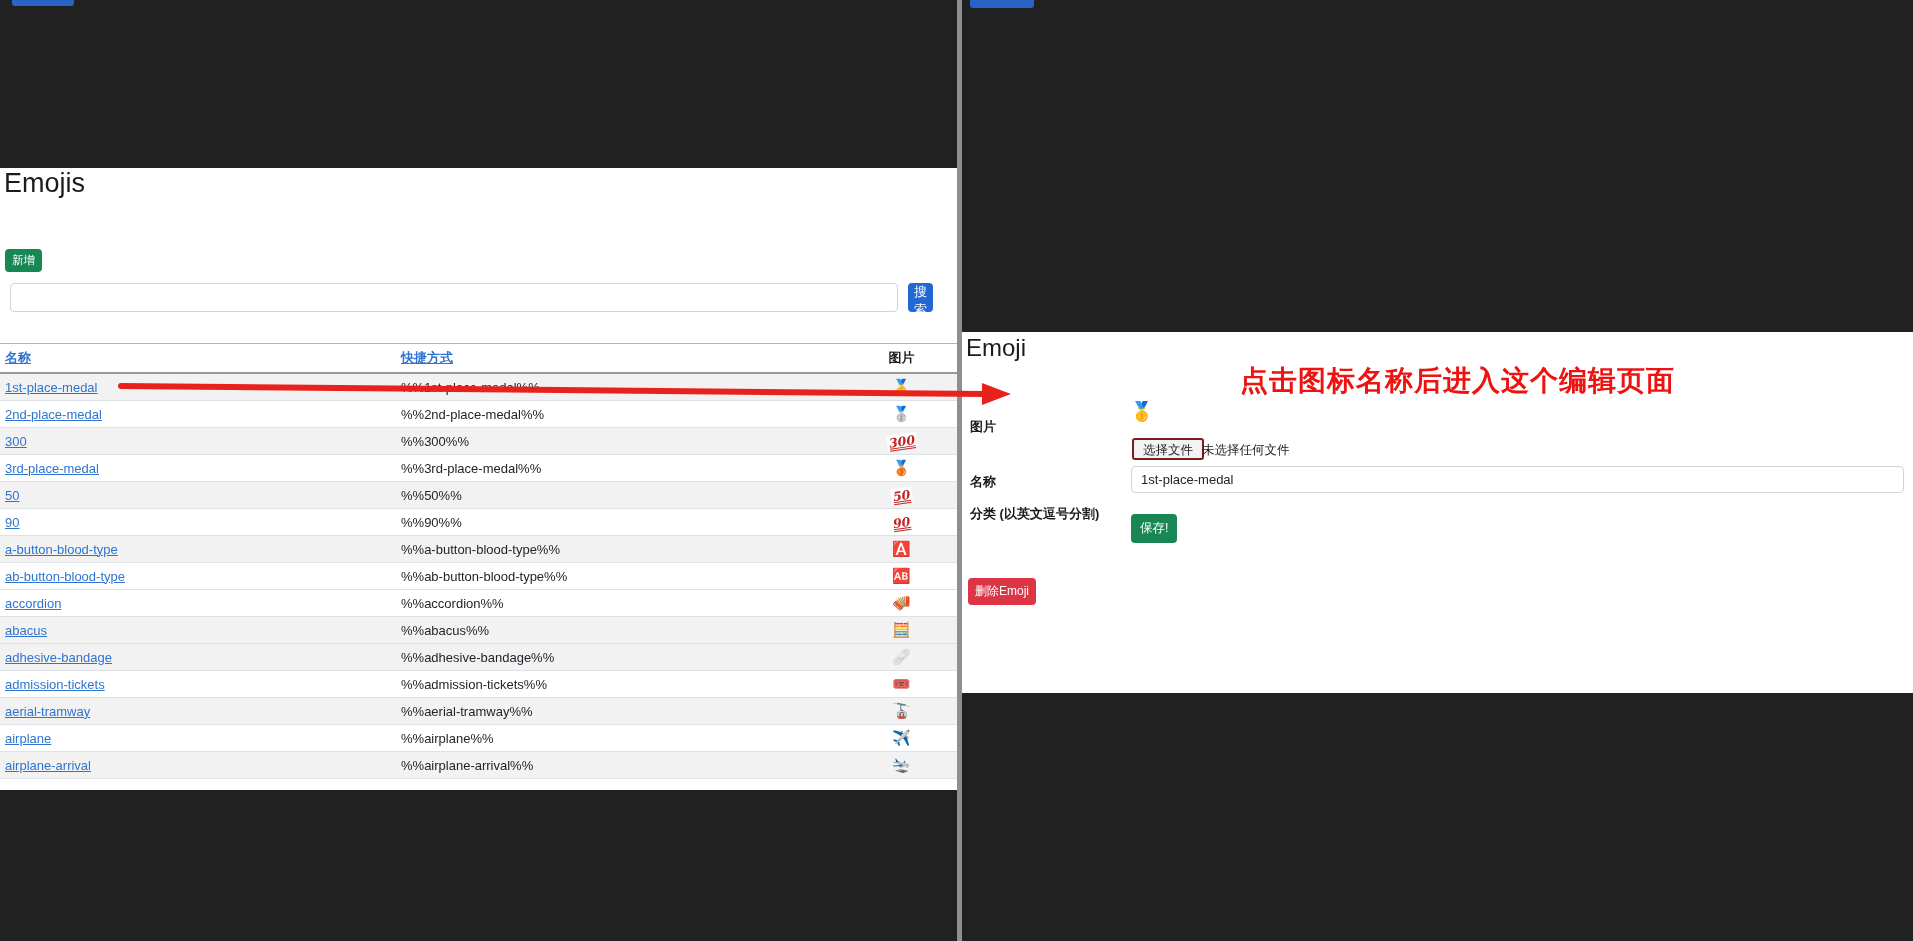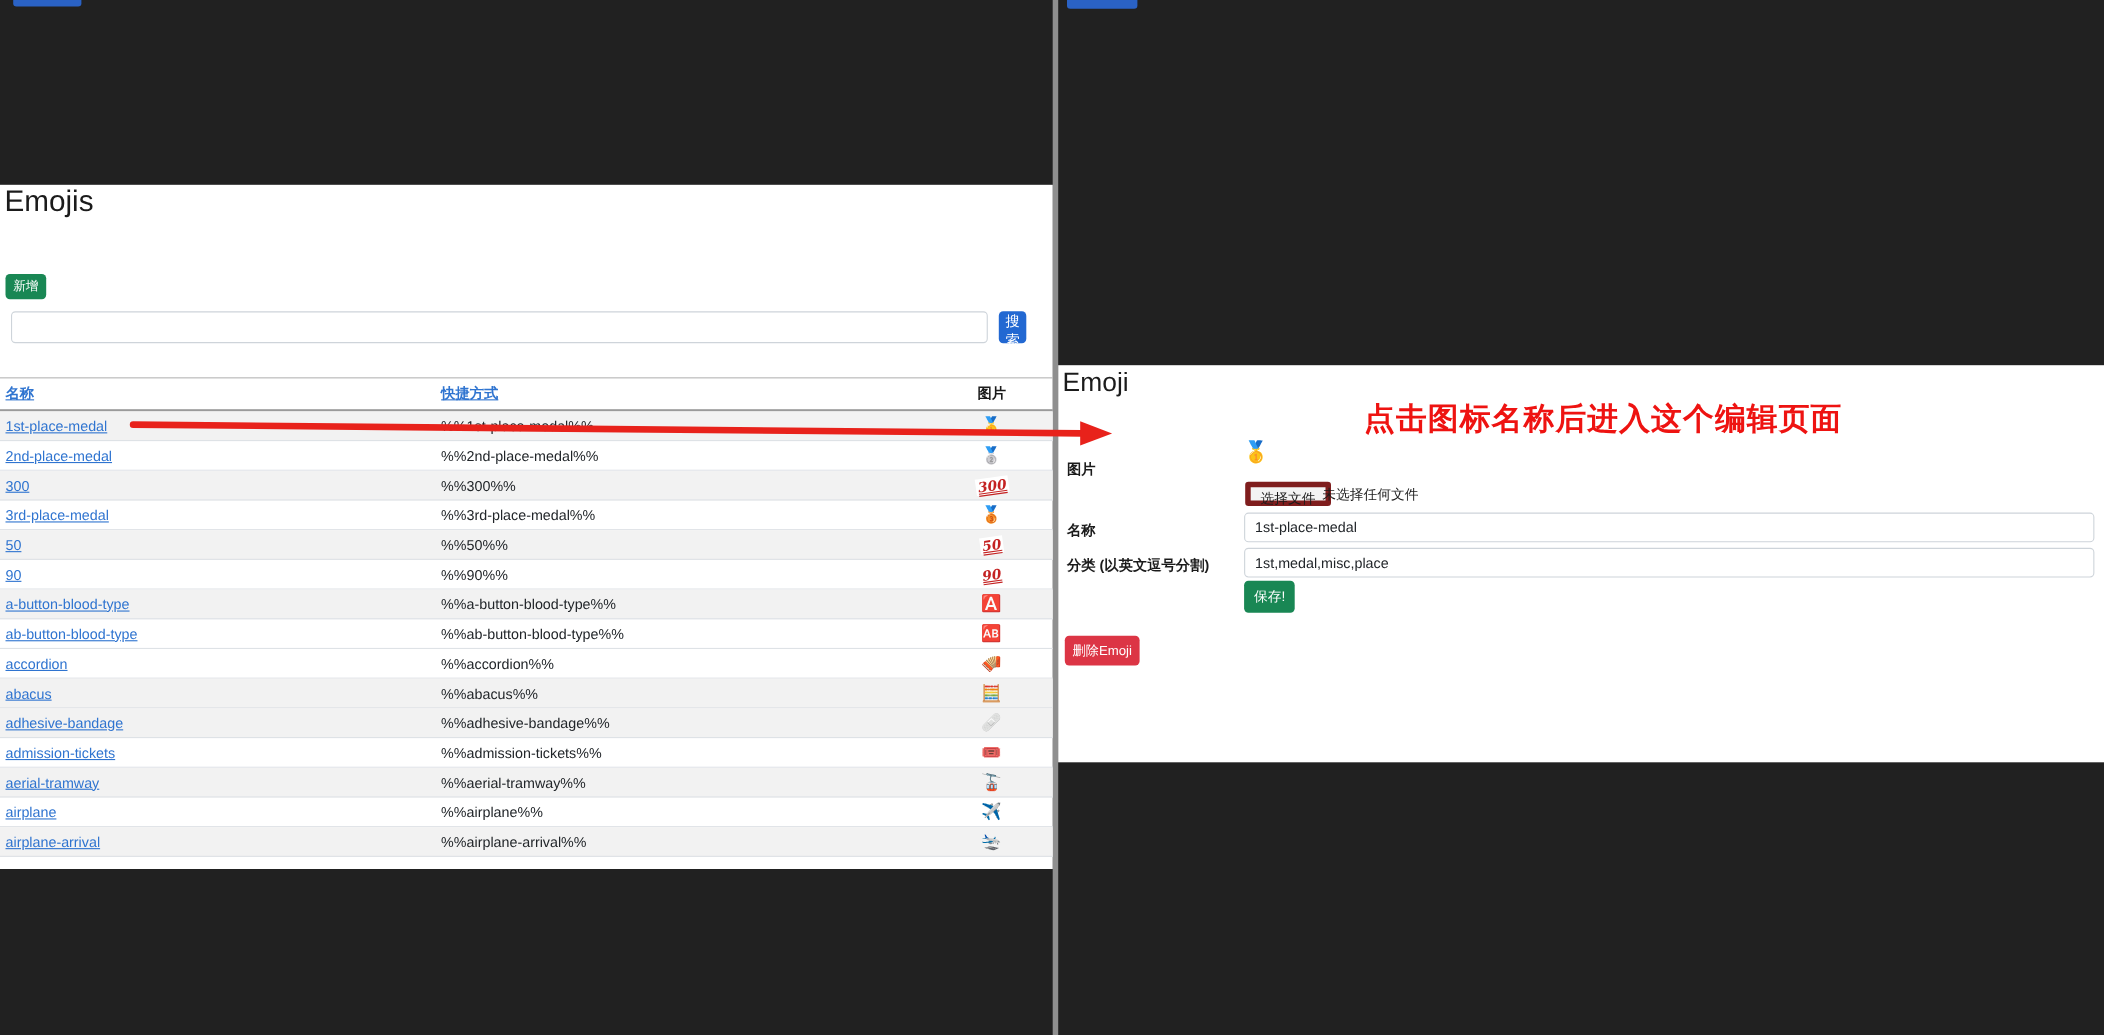--- a/index.html
+++ b/index.html
@@ -37,26 +37,26 @@
   .num-emoji { display:inline-block; background:#fff; color:#c42222; font-family:"DejaVu Serif", serif; font-style:italic; font-weight:bold; font-size:12.5px; text-decoration:underline double; transform:rotate(-8deg); padding:0 2px; }
 
   
   .right-window { position:absolute; left:962px; top:332px; width:951px; height:361px; background:#ffffff; color:#212529; }
   .rw-title { position:absolute; left:4px; top:2px; font-size:24px; font-weight:400; color:#1b1b1b; }
   .form-label { position:absolute; left:8px; font-size:13px; font-weight:bold; color:#1b1b1b; white-space:nowrap; }
   .lbl-image { top:86px; }
   .lbl-name  { top:141px; }
   .lbl-cat   { top:173px; }
   .rw-emoji { position:absolute; left:168px; top:70px; font-size:19px; line-height:1; }
-  .file-btn { position:absolute; left:170px; top:106px; height:22px; padding:2px 9px; font-size:12.5px; background:#f3f3f3; border:5px solid #7f1d1d; border-radius:3px; color:#1b1b1b; cursor:pointer; }
+  .file-btn { position:absolute; left:170px; top:106px; height:22px; padding:2px 9px; font-size:12.5px; background:#f3f3f3; border:2px solid #7f1d1d; border-radius:3px; color:#1b1b1b; cursor:pointer; }
   .file-status { position:absolute; left:240px; top:110px; font-size:12.5px; color:#1b1b1b; }
   .rw-input { position:absolute; left:169px; width:773px; height:27px; border:1px solid #ced4da; border-radius:4px; padding:0 9px; font-size:13px; color:#212529; background:#fff; }
   .inp-name { top:134px; }
   .inp-cat  { top:166px; }
-  .btn-save { position:absolute; left:169px; top:196px; font-size:12.5px; padding:6px 9px; background:#198754; }
+  .btn-save { position:absolute; left:169px; top:182px; font-size:12.5px; padding:6px 9px; background:#198754; }
   .btn-delete { position:absolute; left:6px; top:246px; font-size:12px; padding:5px 7px; background:#dc3545;text-align:right; }
 
   
   .annotation-text { position:absolute; left:1240px; top:362px; font-size:28px; font-weight:600; color:#ee1311; letter-spacing:1px; white-space:nowrap; }
   .arrow-svg { position:absolute; left:0; top:0; width:1913px; height:941px; pointer-events:none; }
 </style>
 </head>
 <body>
 
 <div class="canvas">
@@ -163,21 +163,20 @@
     <span class="form-label lbl-image">图片</span>
     <span class="rw-emoji">🥇</span>
 
     <button class="file-btn">选择文件</button>
     <span class="file-status">未选择任何文件</span>
 
     <span class="form-label lbl-name">名称</span>
     <input class="rw-input inp-name" value="1st-place-medal" style="">
 
     <span class="form-label lbl-cat">分类 (以英文逗号分割)</span>
-    <input class="rw-input inp-cat" value="1st,medal,misc,place" style="">
 
     <button class="btn btn-save">保存!</button>
     <button class="btn btn-delete">删除Emoji</button>
   </div>
 
   <div class="annotation-text">点击图标名称后进入这个编辑页面</div>
   <svg class="arrow-svg" viewBox="0 0 1913 941">
     <line x1="121" y1="386" x2="984" y2="394" stroke="#e8221b" stroke-width="6" stroke-linecap="round"></line>
     <polygon points="982,383 1011,394 982,405" fill="#e8221b"></polygon>
   </svg>

